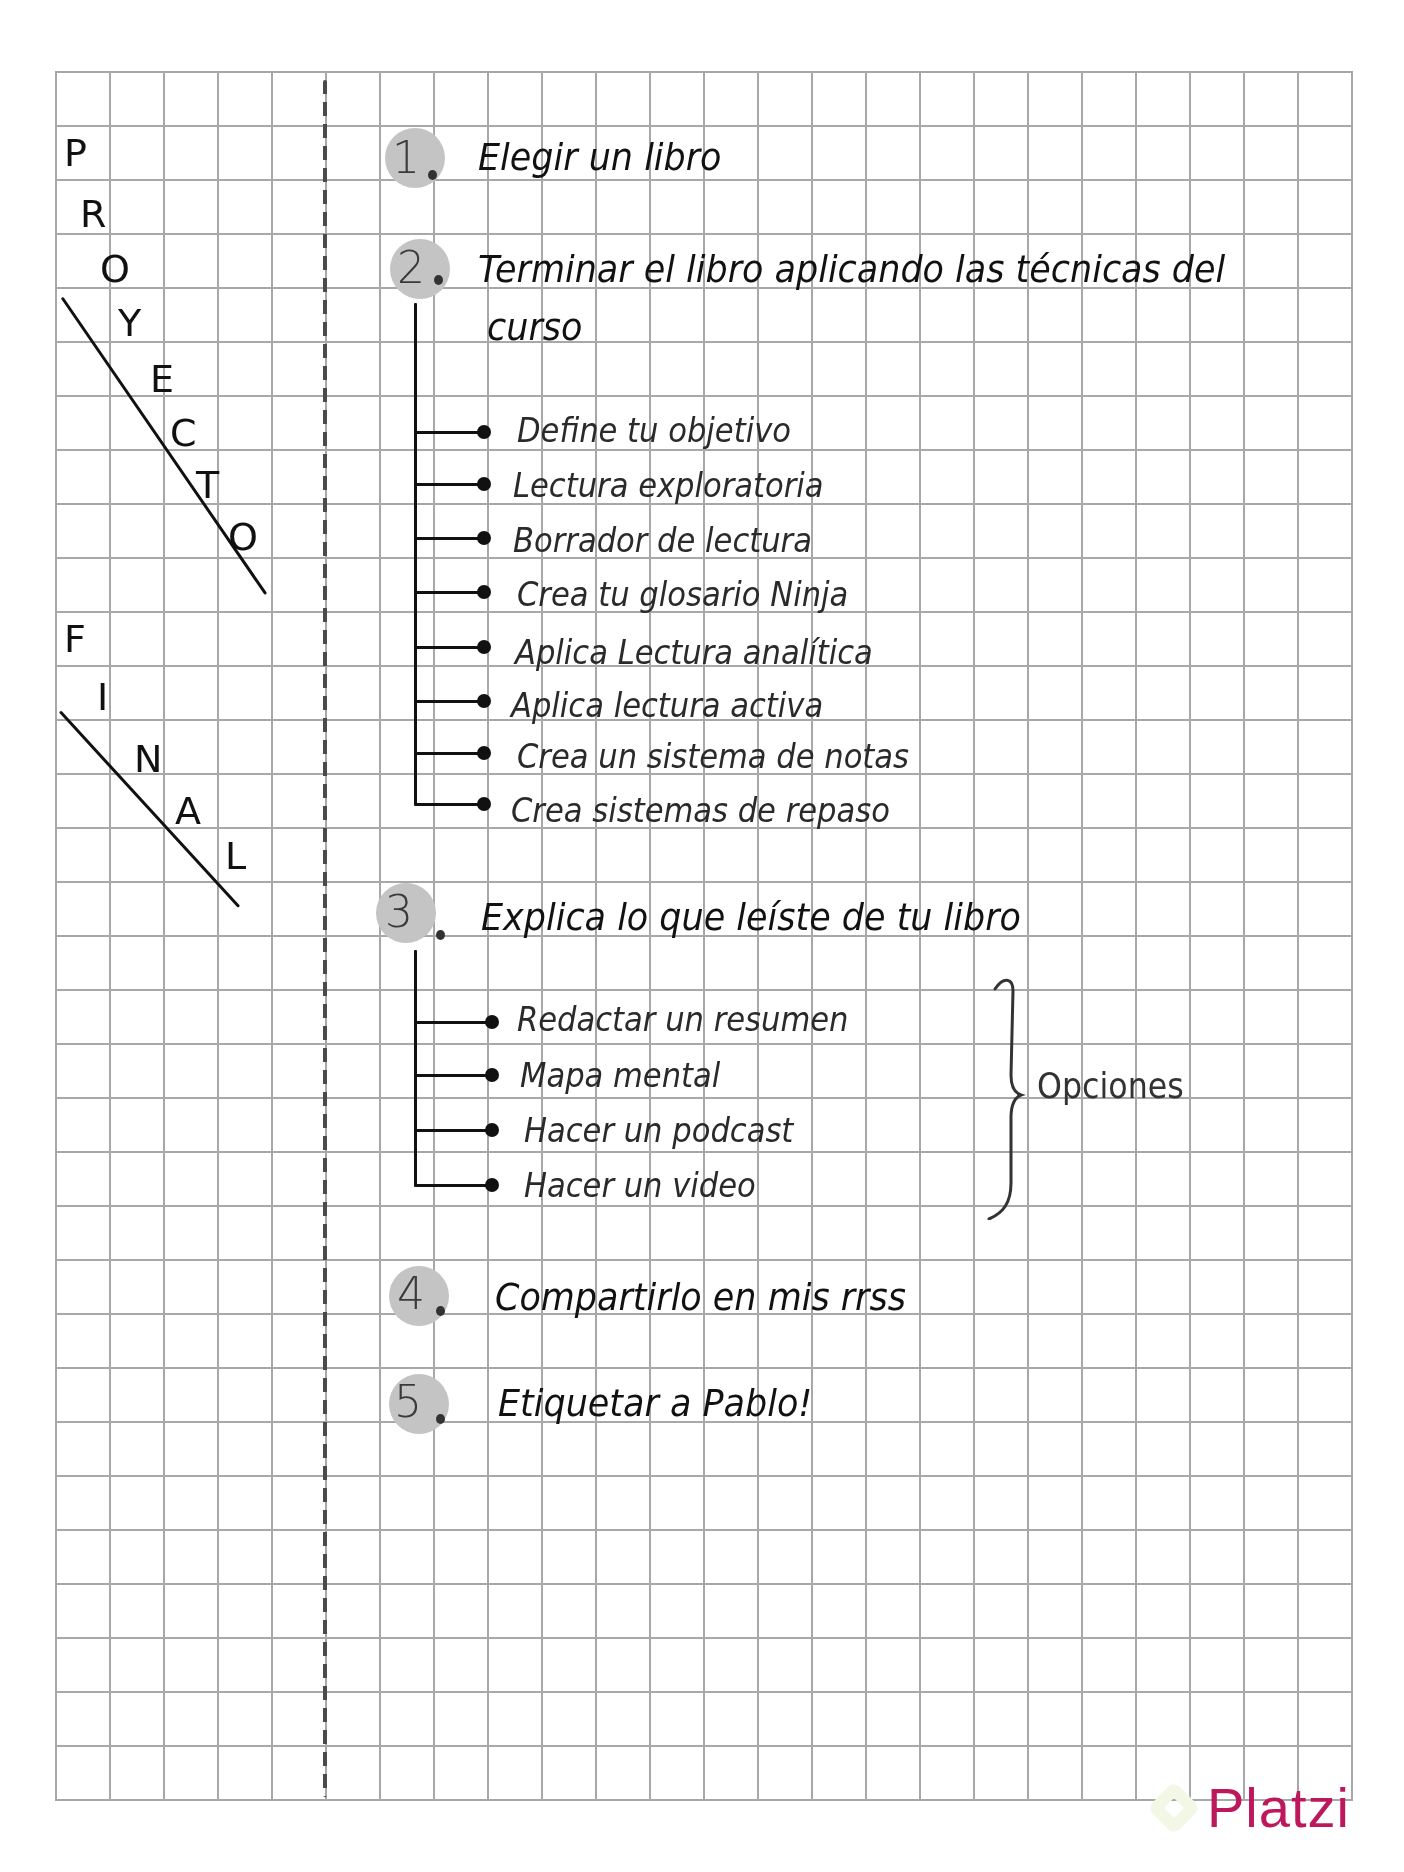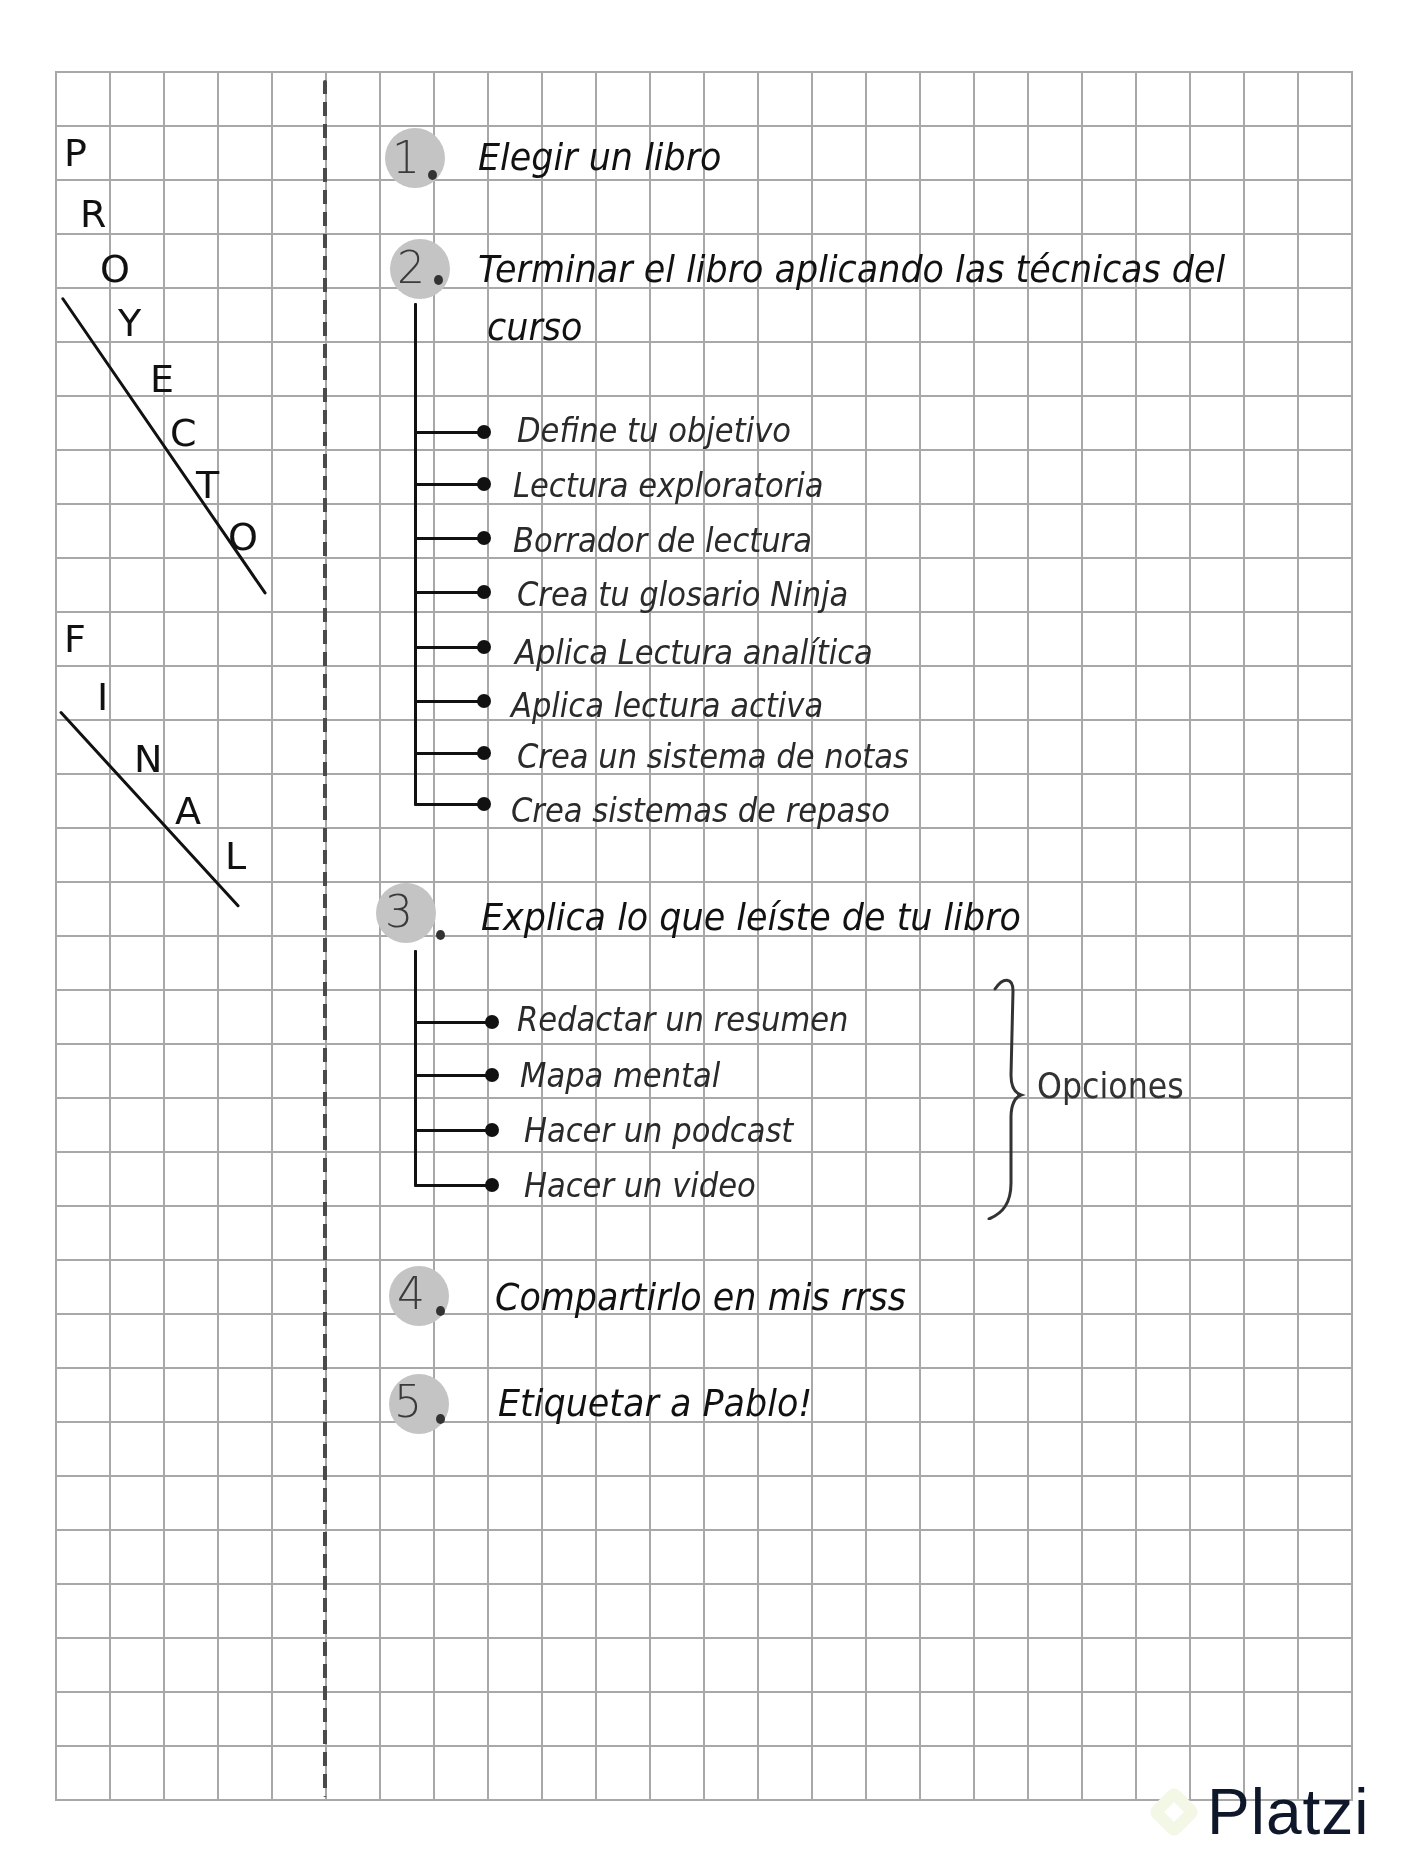--- a/index.html
+++ b/index.html
@@ -59,21 +59,21 @@
       font-size: 36px; color: #333; white-space: nowrap; transform: scaleX(0.88); transform-origin: 0 0;
     }
     .watermark {
       position: absolute; left: 1155px; top: 1775px; display: flex; align-items: center;
     }
     .wm-logo {
       width: 38px; height: 38px; border: 12px solid #f2f7e6; transform: rotate(45deg);
       border-radius: 8px; margin-right: 14px; box-sizing: border-box;
     }
     .wm-text {
-      font-family: "Liberation Sans", sans-serif; font-size: 64px; color: #0f172a; font-weight: 400;
+      font-family: "Liberation Sans", sans-serif; font-size: 56px; color: #be185d; font-weight: 400;
       letter-spacing: 1px;
     }
   </style>
 </head>
 <body>
 
 <div class="page">
   <div class="grid"></div>
   <div class="dashed"></div>
 

